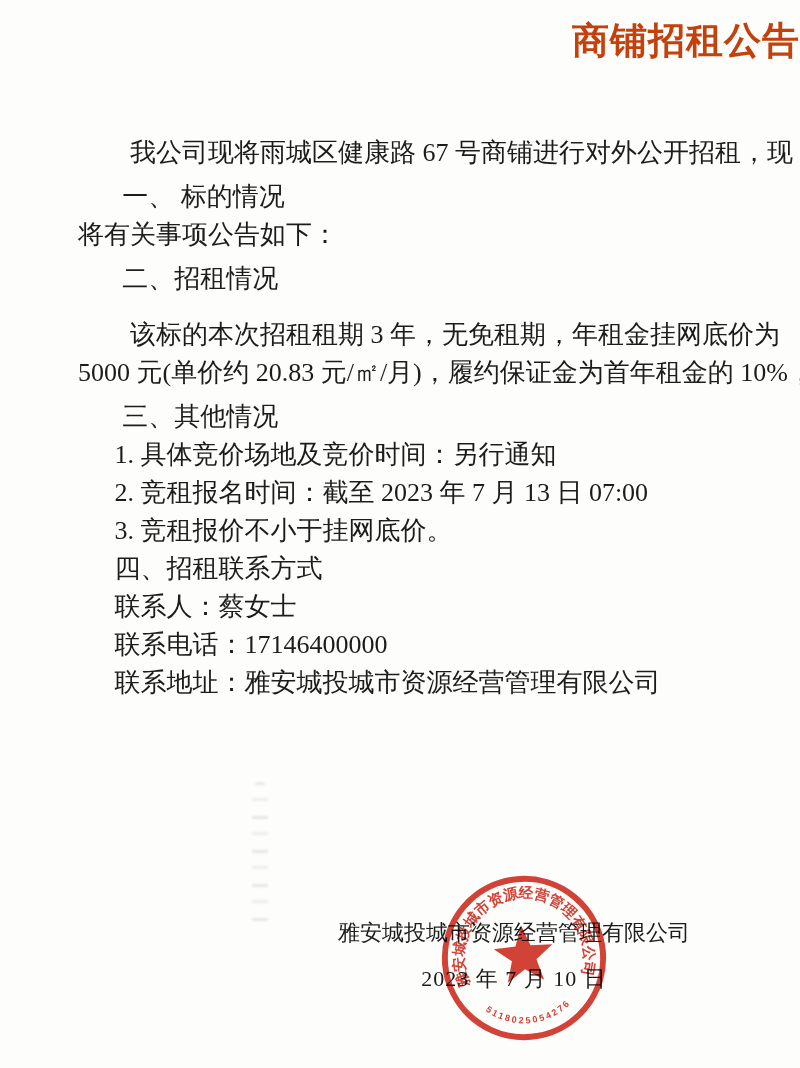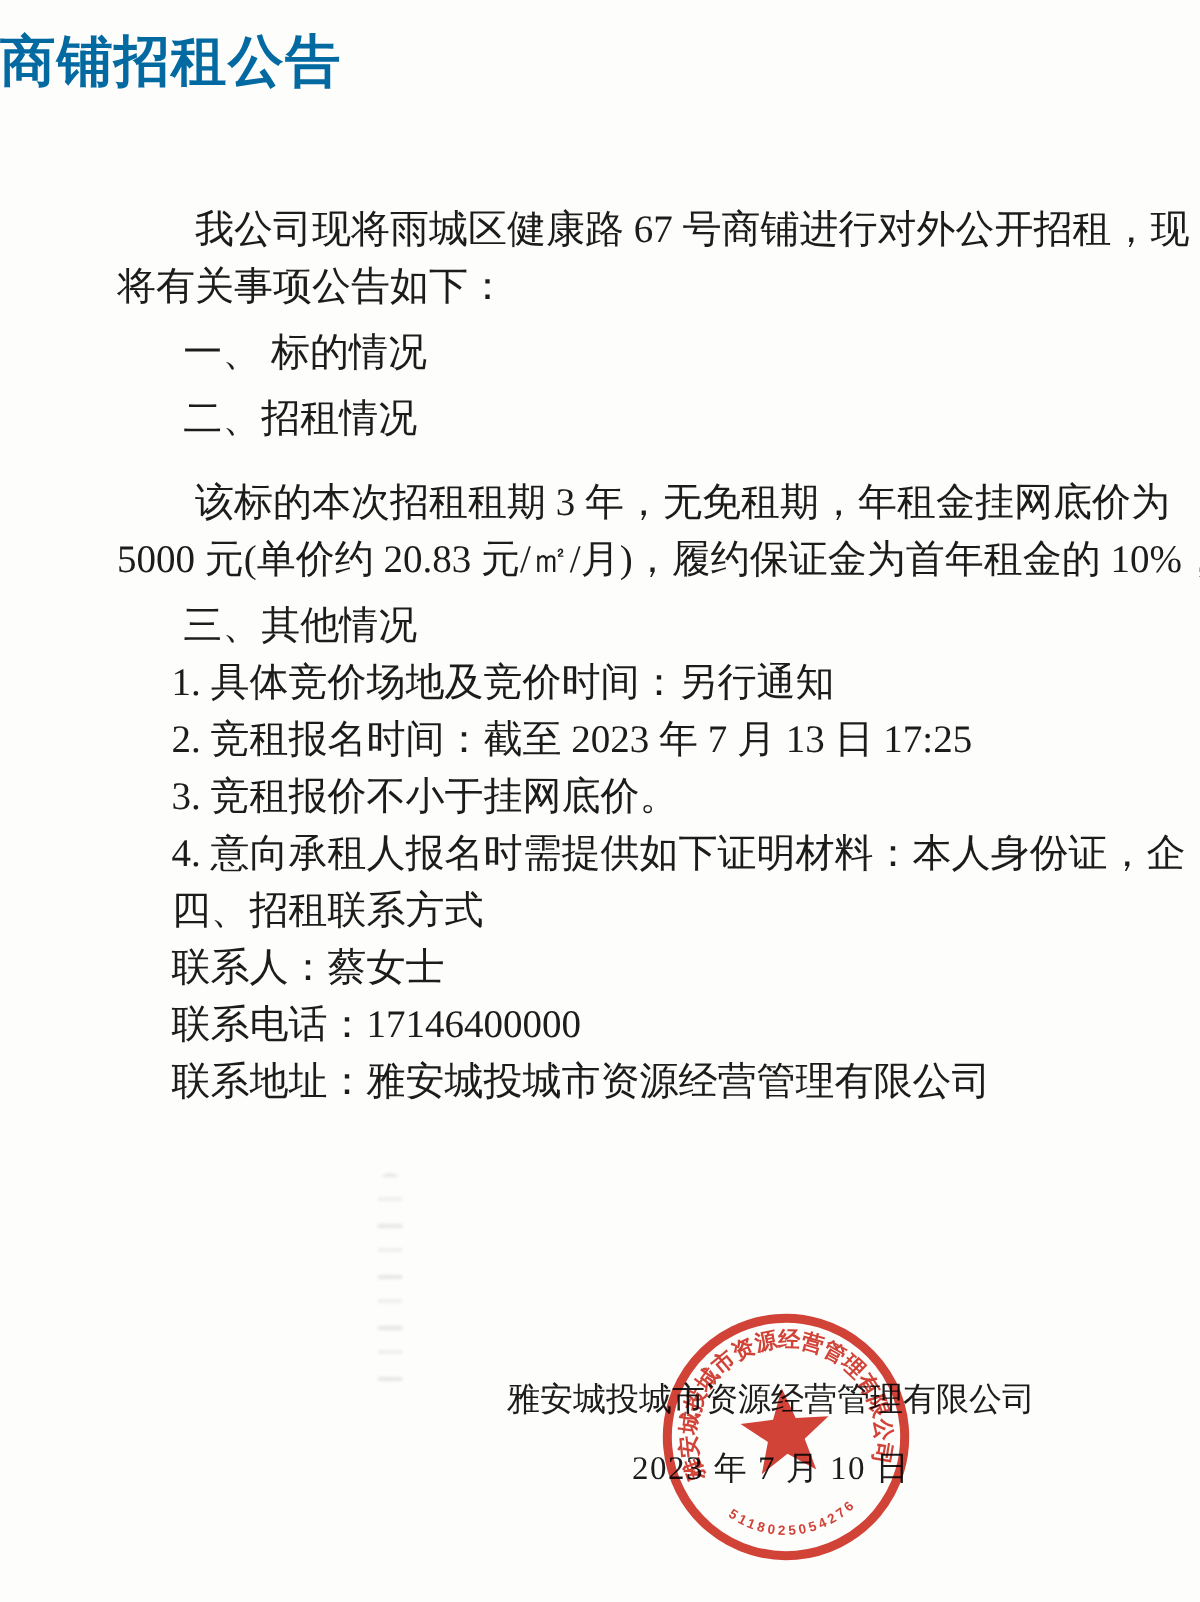--- a/index.html
+++ b/index.html
@@ -12,26 +12,26 @@
     background: #fdfdfb;
     overflow: hidden;
     color: #1c1c1c;
     font-family: "Liberation Serif", "DejaVu Serif", serif;
   }
   .doc-title {
     position: absolute;
     top: 16px;
     left: 0;
     width: 100%;
-    text-align: left;
+    text-align: right;
     font-family: "Liberation Sans", "DejaVu Sans", sans-serif;
     font-weight: 700;
     font-size: 37px;
     letter-spacing: 1px;
-    color: #0369a1;
+    color: #c2410c;
   }
   .content {
     position: absolute;
     top: 116px;
     left: 78px;
     right: 70px;
     font-size: 26px;
     line-height: 38px;
   }
   .line { white-space: nowrap; }
@@ -80,30 +80,29 @@
 </style>
 </head>
 <body>
 
 <div class="page">
 
   <div class="doc-title">商铺招租公告</div>
 
   <div class="content">
     <div class="line indent">我公司现将雨城区健康路 67 号商铺进行对外公开招租，现</div>
+    <div class="line sec">一、 标的情况</div>
     <div class="line flush">将有关事项公告如下：</div>
-    <div class="line sec">一、 标的情况</div>
     <div class="line sec">二、招租情况</div>
     <div class="line indent">该标的本次招租租期 3 年，无免租期，年租金挂网底价为</div>
     <div class="line flush">5000 元(单价约 20.83 元/㎡/月)，履约保证金为首年租金的 10%，</div>
     <div class="line sec">三、其他情况</div>
     <div class="line li">1. 具体竞价场地及竞价时间：另行通知</div>
-    <div class="line li">2. 竞租报名时间：截至 2023 年 7 月 13 日 17:25</div>
+    <div class="line li">2. 竞租报名时间：截至 2023 年 7 月 13 日 07:00</div>
     <div class="line li">3. 竞租报价不小于挂网底价。</div>
-    <div class="line li">4. 意向承租人报名时需提供如下证明材料：本人身份证，企</div>
     <div class="line li">四、招租联系方式</div>
     <div class="line li">联系人：蔡女士</div>
     <div class="line li">联系电话：17146400000</div>
     <div class="line li">联系地址：雅安城投城市资源经营管理有限公司</div>
   </div>
 
   <div class="artifact"></div>
 
   <div class="signature">
     <div class="sig-company">雅安城投城市资源经营管理有限公司</div>

